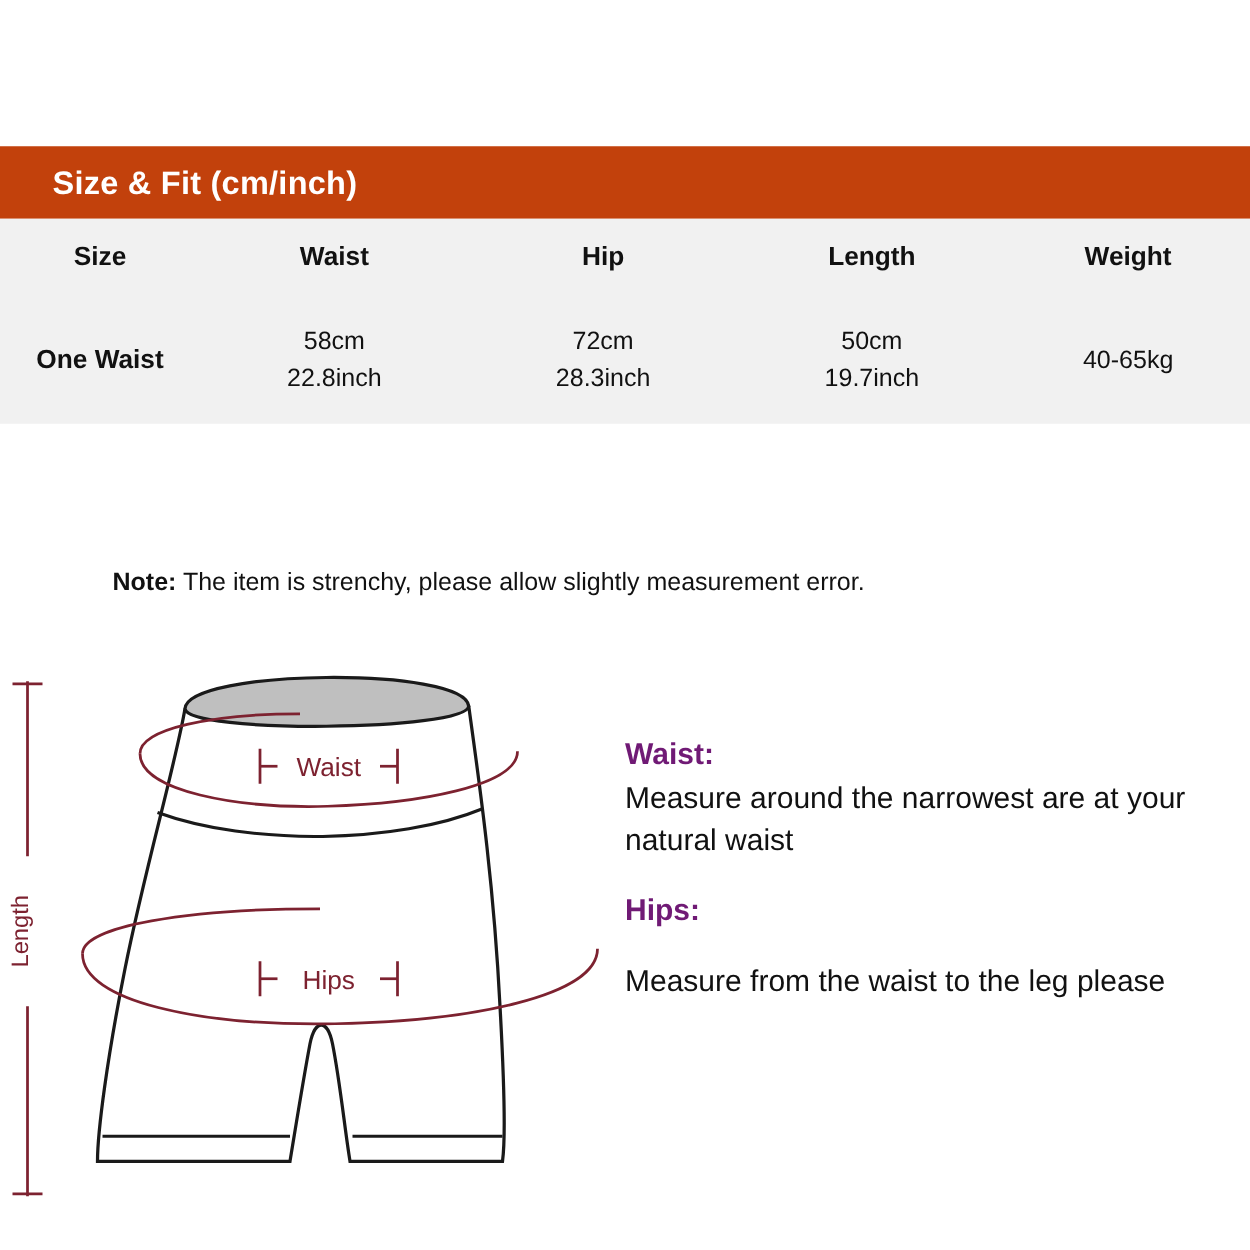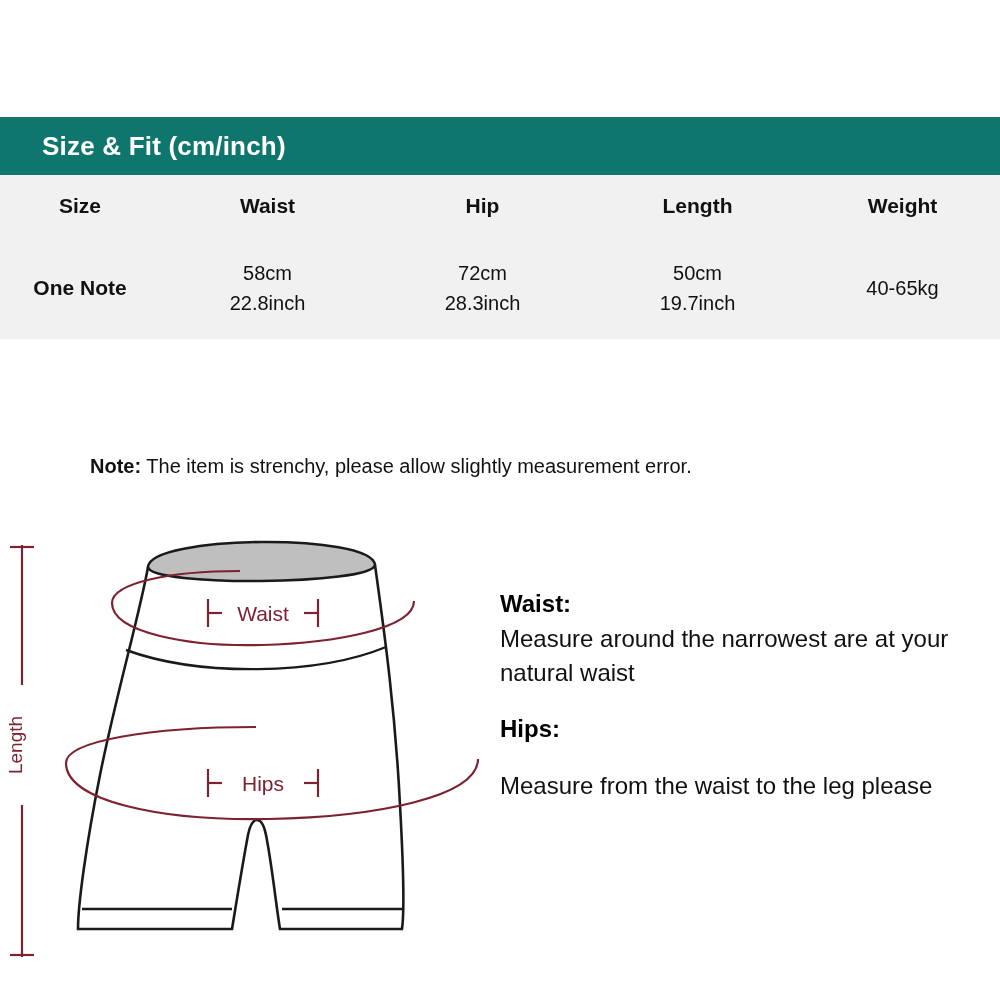--- a/index.html
+++ b/index.html
@@ -16,21 +16,21 @@
     overflow: hidden;
   }
 
   
   .header-bar {
     position: absolute;
     left: 0;
     top: 117px;
     width: 1000px;
     height: 58px;
-    background: #0f766e;
+    background: #c2410c;
     display: flex;
     align-items: center;
   }
   .header-title {
     color: #ffffff;
     font-size: 26px;
     font-weight: bold;
     padding-left: 42px;
     letter-spacing: 0.2px;
   }
@@ -108,21 +108,21 @@
   .defs {
     position: absolute;
     left: 500px;
     top: 590px;
     width: 500px;
   }
   .def-block { margin-bottom: 26px; }
   .def-term {
     font-size: 24px;
     font-weight: bold;
-    color: #000000;
+    color: #701a75;
     margin-bottom: 4px;
   }
   .def-desc {
     font-size: 24px;
     color: #111111;
     line-height: 1.4;
     padding-right: 2px;
   }
 </style>
 </head>
@@ -136,21 +136,21 @@
 
   <div class="table-row head">
     <div class="cell c-size">Size</div>
     <div class="cell c-waist">Waist</div>
     <div class="cell c-hip">Hip</div>
     <div class="cell c-length">Length</div>
     <div class="cell c-weight">Weight</div>
   </div>
 
   <div class="table-row body">
-    <div class="cell c-size">One Note</div>
+    <div class="cell c-size">One Waist</div>
 
     <div class="cell c-waist">
       <span class="line1">58cm</span>
       <span class="line2">22.8inch</span>
     </div>
 
     <div class="cell c-hip">
       <span class="line1">72cm</span>
       <span class="line2">28.3inch</span>
     </div>

